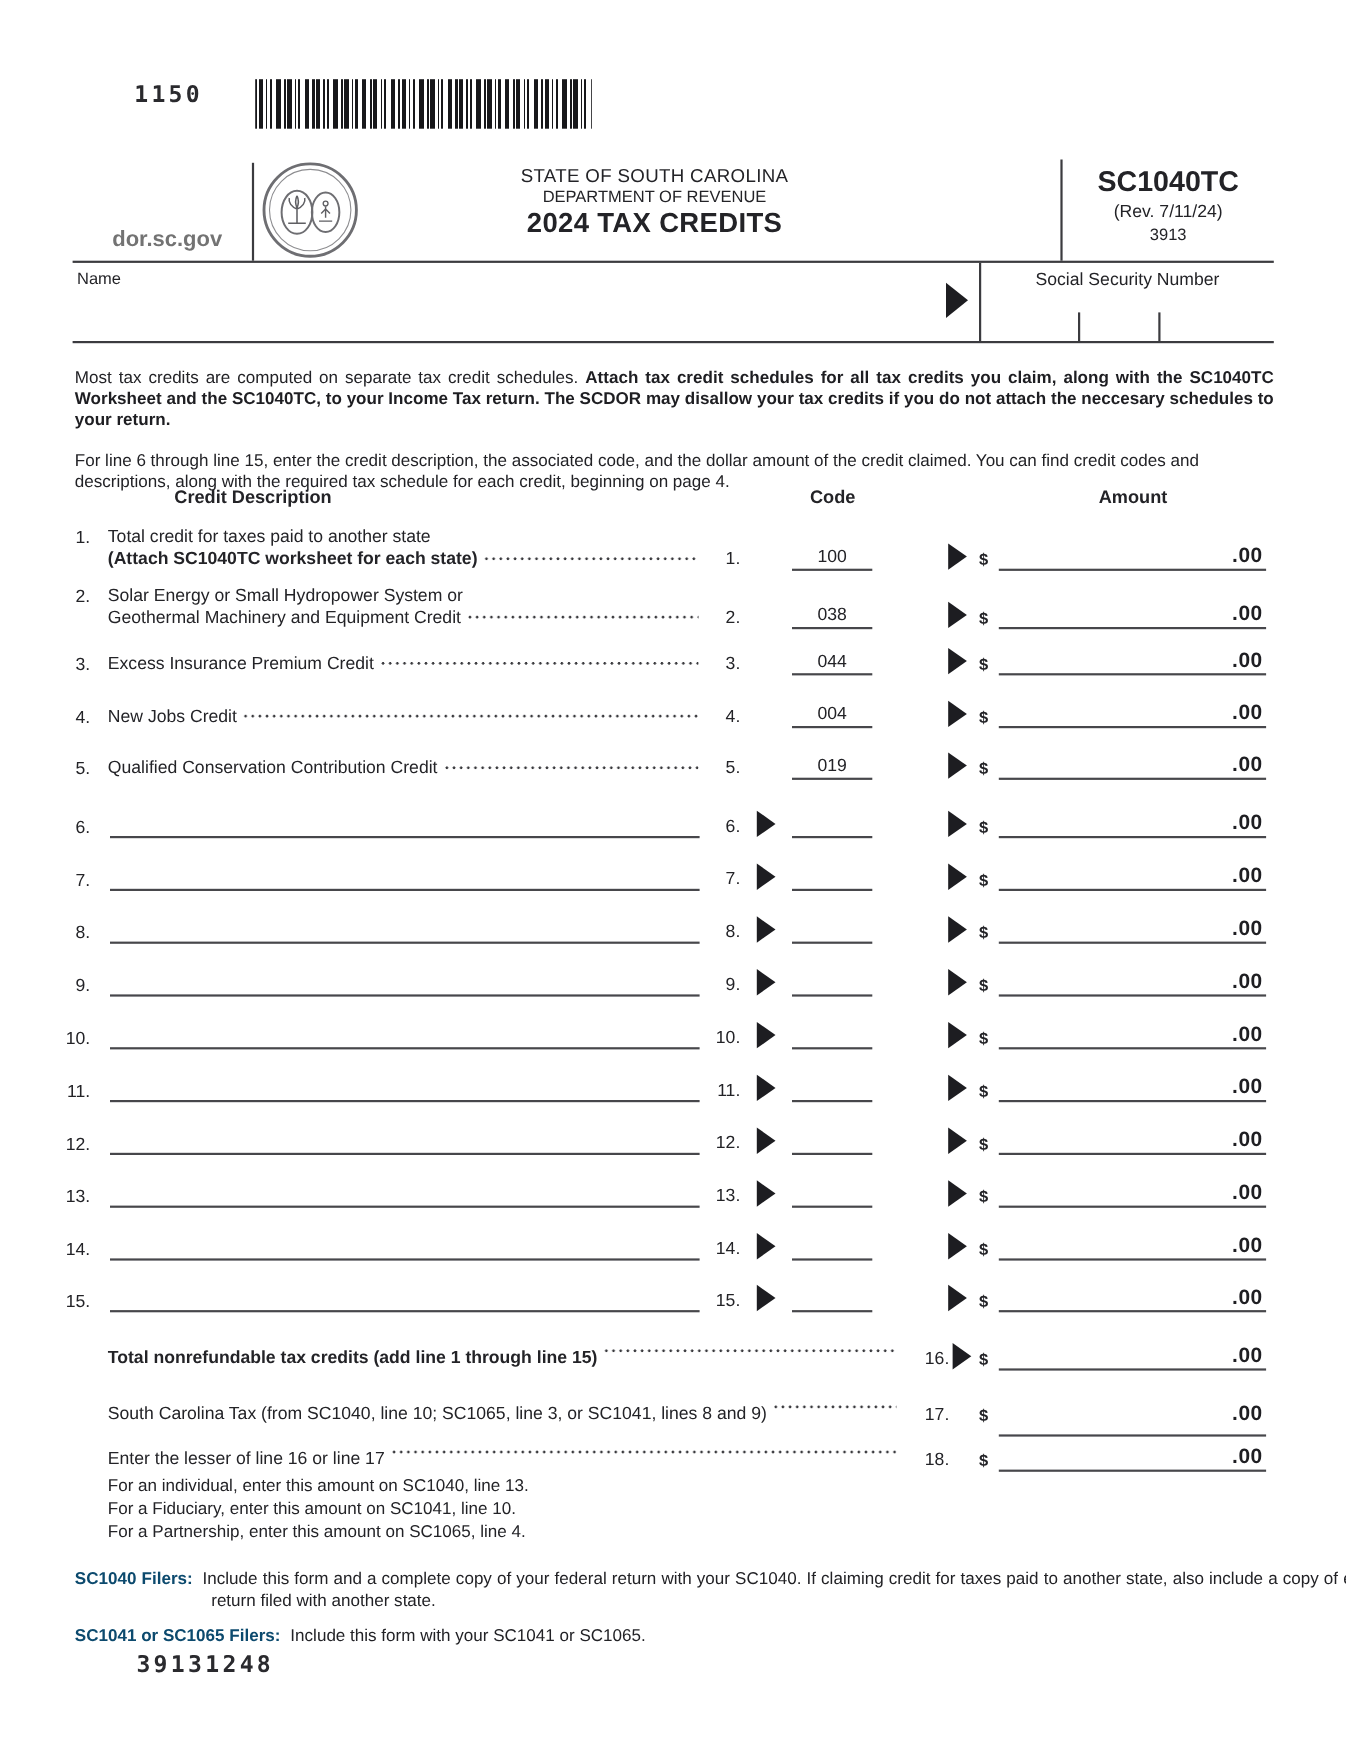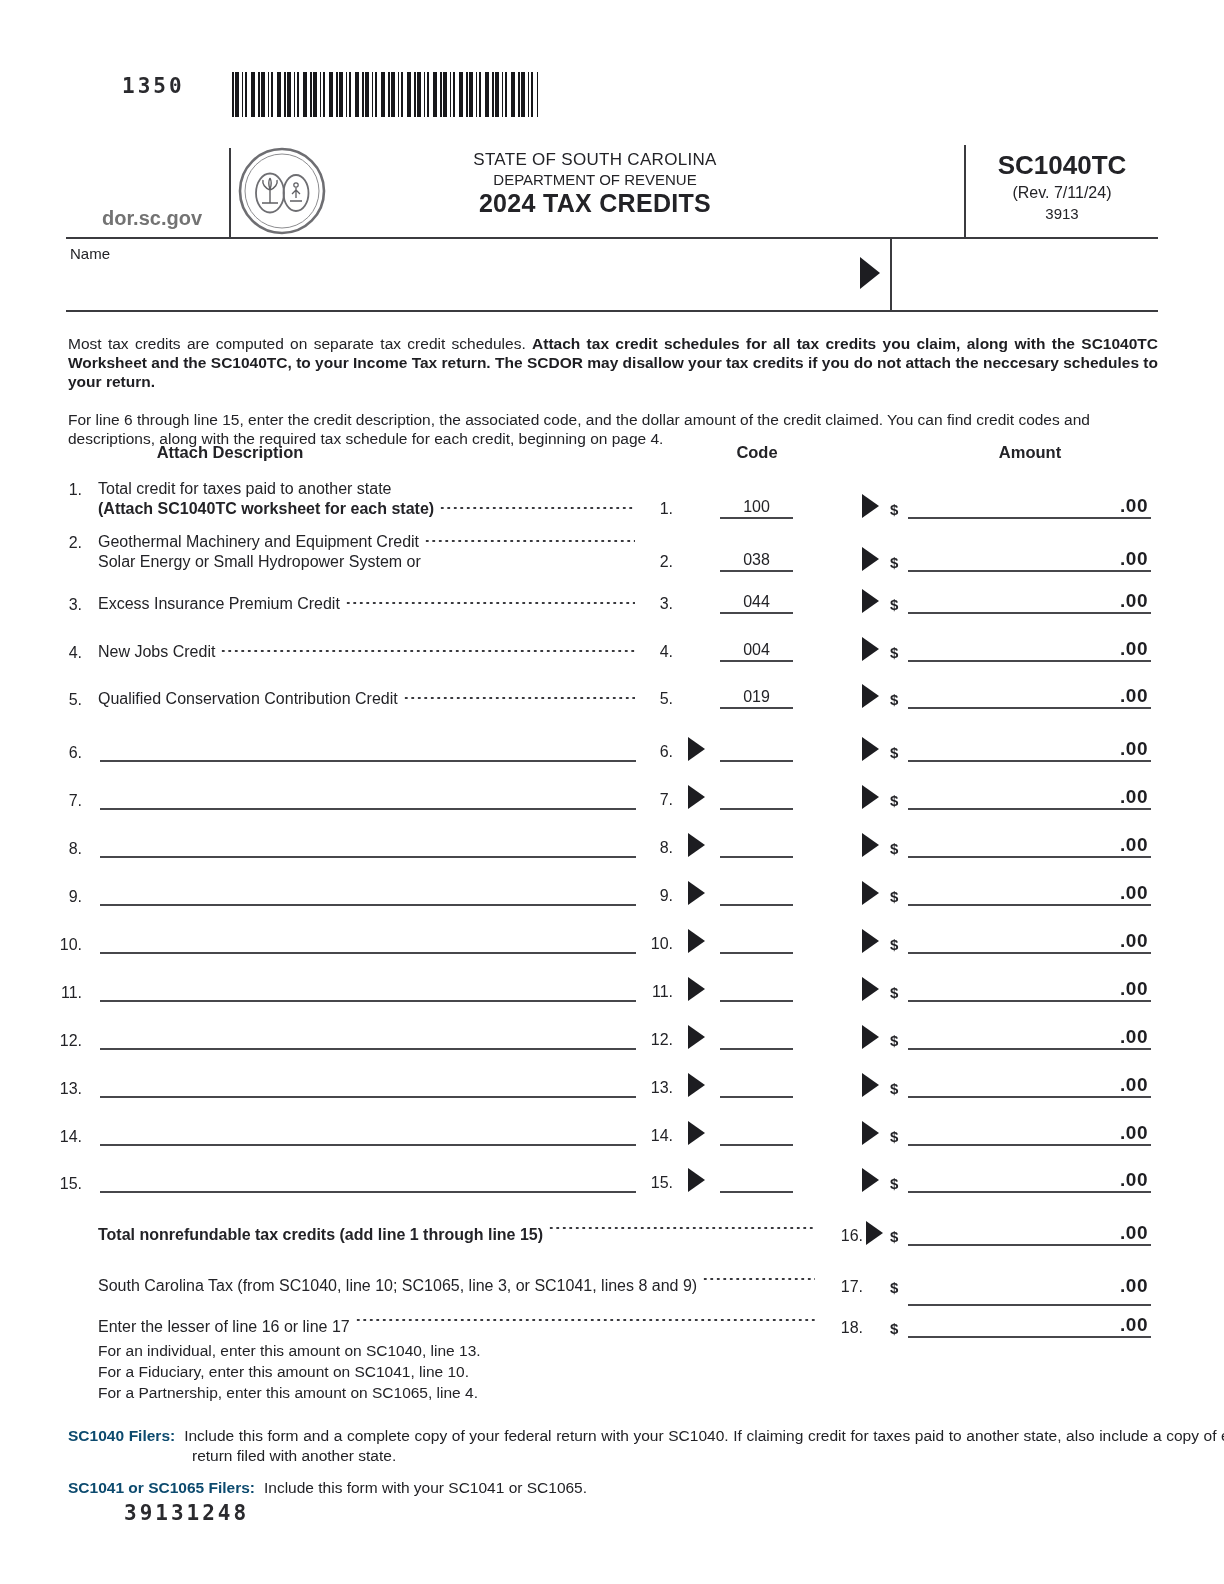--- a/index.html
+++ b/index.html
@@ -92,21 +92,21 @@
   .foot{position:absolute;font-size:15.5px;line-height:20px;color:#222226;}
   .foot b{margin-right:9px;color:#0c4a6e;}
   .f1{left:68px;top:1410px;width:1088px;text-align:justify;padding-left:124px;text-indent:-124px;}
   .f2{left:68px;top:1462px;}
 </style>
 </head>
 <body>
 
 <div class="page">
 
-  <div class="ocr top-id">1350</div>
+  <div class="ocr top-id">1150</div>
   <div class="barcode"></div>
 
   <div class="website">dor.sc.gov</div>
   <div class="vline d1"></div>
 
   <svg class="seal" width="90" height="90" viewBox="0 0 90 90">
     <circle cx="45" cy="45" r="42" fill="none" stroke="#6e6e72" stroke-width="2.6"></circle>
     <circle cx="45" cy="45" r="37" fill="none" stroke="#8d8d90" stroke-width="1"></circle>
     <ellipse cx="33" cy="47" rx="14" ry="19.5" fill="none" stroke="#6e6e72" stroke-width="1.8"></ellipse>
     <ellipse cx="59" cy="47" rx="12.5" ry="18" fill="none" stroke="#6e6e72" stroke-width="1.8"></ellipse>
@@ -127,26 +127,31 @@
     <div class="fr1">SC1040TC</div>
     <div class="fr2">(Rev. 7/11/24)</div>
     <div class="fr3">3913</div>
   </div>
 
   <div class="name-row">
     <div class="name-input"></div>
     <div class="name-label">Name</div>
     <div class="name-arrow"></div>
     <div class="vdiv"></div>
+    <div class="ssn-box">
+      <div class="ssn-label">Social Security Number</div>
+      <div class="tick t1"></div>
+      <div class="tick t2"></div>
+    </div>
   </div>
 
   <p class="para p1"><span>Most tax credits are computed on separate tax credit schedules. </span><b>Attach tax credit schedules for all tax credits you claim, along with the SC1040TC Worksheet and the SC1040TC, to your Income Tax return. The SCDOR may disallow your tax credits if you do not attach the neccesary schedules to your return.</b></p>
   <p class="para p2">For line 6 through line 15, enter the credit description, the associated code, and the dollar amount of the credit claimed. You can find credit codes and descriptions, along with the required tax schedule for each credit, beginning on page 4.</p>
 
-  <div class="ch ch-desc">Attach Description</div>
+  <div class="ch ch-desc">Credit Description</div>
   <div class="ch ch-code">Code</div>
   <div class="ch ch-amt">Amount</div>
 
   <div id="rowhost">
       <div class="row" style="top: 493px;">
         <div class="dnum" style="bottom: 20px;">1.</div>
         <div class="desc">
           <div class="dline">
             <span>Total credit for taxes paid to another state</span>
           </div>
@@ -158,25 +163,25 @@
         <div class="cnum">1.</div>
         <div class="cline"><span>100</span></div>
         <div class="tri amt-tri"></div>
         <div class="cur">$</div>
         <div class="aline"><span class="cents">.00</span></div>
       </div>
       <div class="row" style="top: 546px;">
         <div class="dnum" style="bottom: 20px;">2.</div>
         <div class="desc">
           <div class="dline">
+            <span>Solar Energy or Small Hydropower System or</span>
+          </div>
+          <div class="dline">
             <span>Geothermal Machinery and Equipment Credit</span>
             <div class="dots"></div>
-          </div>
-          <div class="dline">
-            <span>Solar Energy or Small Hydropower System or</span>
           </div>
         </div>
         <div class="cnum">2.</div>
         <div class="cline"><span>038</span></div>
         <div class="tri amt-tri"></div>
         <div class="cur">$</div>
         <div class="aline"><span class="cents">.00</span></div>
       </div>
       <div class="row" style="top: 588px;">
         <div class="dnum" style="bottom: 0px;">3.</div>

